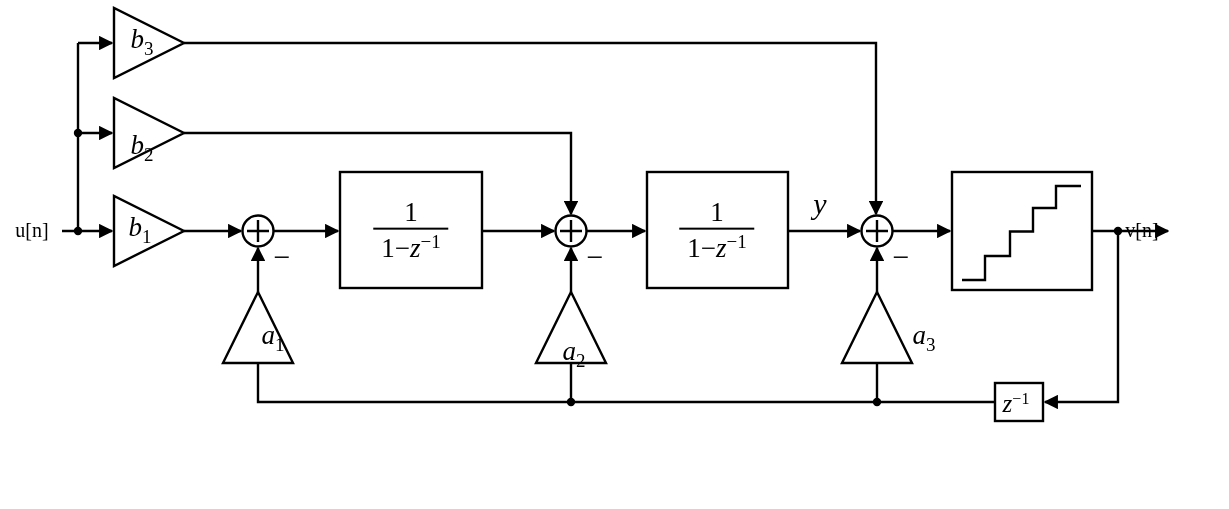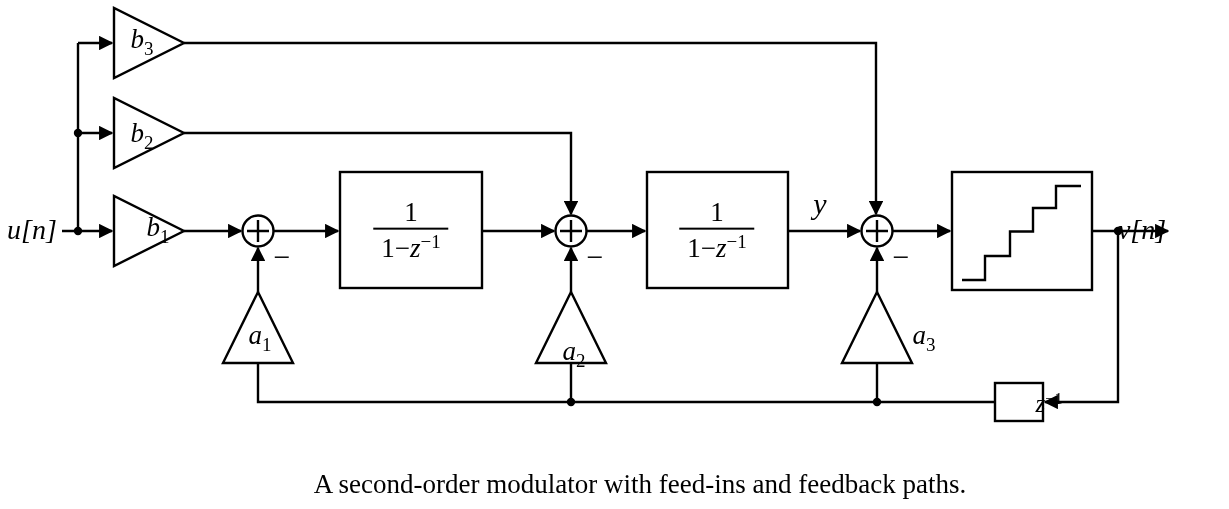--- a/index.html
+++ b/index.html
@@ -12,34 +12,34 @@
   #wires { position:absolute; left:0; top:0; }
   .wire   { stroke:var(--ink); stroke-width:2.4; fill:none; }
   .node   { stroke:var(--ink); stroke-width:2.4; fill:var(--bg); }
   .dot    { fill:var(--ink); stroke:none; }
   #arrow path { fill:var(--ink); }
   .lbl {
     position:absolute; transform:translate(-50%,-50%);
     white-space:nowrap; line-height:1; user-select:none;
   }
   .it    { font-style:italic; }
-  .sig   { font-size:28px; font-style:italic; }
+  .sig   { font-size:20px; }
   .ylbl  { font-size:30px; font-style:italic; }
   .gain  { font-size:27px; }
   .gsub  { font-size:19px; vertical-align:-7px; }
   .minus { font-size:30px; }
   .frac {
     position:absolute; transform:translate(-50%,-50%);
     display:flex; flex-direction:column; align-items:center;
     font-size:27px; line-height:1.05; text-align:center;
   }
   .frac .num { padding:0 4px 2px; }
   .frac .den { border-top:2.4px solid var(--ink); padding:2px 8px 0; }
   .fsup  { font-size:19px; vertical-align:9px; }
-  .delay-lbl { font-size:25px;margin-left:33px; }
+  .delay-lbl { font-size:25px; }
   .dsup  { font-size:16px; vertical-align:8px; }
   .caption { font-size:27px; }
 </style>
 </head>
 <body>
 
 <div id="canvas">
 
   <svg id="wires" width="1229" height="509" viewBox="0 0 1229 509">
     <defs>
@@ -97,35 +97,34 @@
     <circle class="dot" cx="1118" cy="231" r="4.2"></circle>
     <circle class="dot" cx="571" cy="402" r="4.2"></circle>
     <circle class="dot" cx="877" cy="402" r="4.2"></circle>
   </svg>
 
   <div class="lbl sig" style="left:32px;top:230px">u[n]</div>
   <div class="lbl sig" style="left:1142px;top:230px">v[n]</div>
   <div class="lbl ylbl" style="left:820px;top:204px">y</div>
 
   <div class="lbl gain" style="left:142px;top:42px"><span class="it">b</span><span class="gsub">3</span></div>
-  <div class="lbl gain" style="left:142px;top:136px"><span class="it">b</span><span class="gsub">2</span></div>
-  <div class="lbl gain" style="left:158px;top:230px"><span class="it">b</span><span class="gsub">1</span></div>
-  <div class="lbl gain" style="left:260px;top:338px"><span class="it">a</span><span class="gsub">1</span></div>
+  <div class="lbl gain" style="left:142px;top:148px"><span class="it">b</span><span class="gsub">2</span></div>
+  <div class="lbl gain" style="left:140px;top:230px"><span class="it">b</span><span class="gsub">1</span></div>
+  <div class="lbl gain" style="left:273px;top:338px"><span class="it">a</span><span class="gsub">1</span></div>
   <div class="lbl gain" style="left:574px;top:354px"><span class="it">a</span><span class="gsub">2</span></div>
   <div class="lbl gain" style="left:924px;top:338px"><span class="it">a</span><span class="gsub">3</span></div>
 
   <div class="lbl minus" style="left:282px;top:257px">−</div>
   <div class="lbl minus" style="left:595px;top:257px">−</div>
   <div class="lbl minus" style="left:901px;top:257px">−</div>
 
   <div class="frac" style="left:411px;top:230px">
     <span class="num">1</span>
     <span class="den"><span>1−</span><span class="it">z</span><span class="fsup">−1</span></span>
   </div>
   <div class="frac" style="left:717px;top:230px">
     <span class="num">1</span>
     <span class="den"><span>1−</span><span class="it">z</span><span class="fsup">−1</span></span>
   </div>
 
   <div class="lbl delay-lbl" style="left:1016px;top:403px"><span class="it">z</span><span class="dsup">−1</span></div>
 
-  <div class="lbl caption" style="left:640px;top:484px">A second-order modulator with feed-ins and feedback paths.</div>
 </div>
 
 </body></html>

